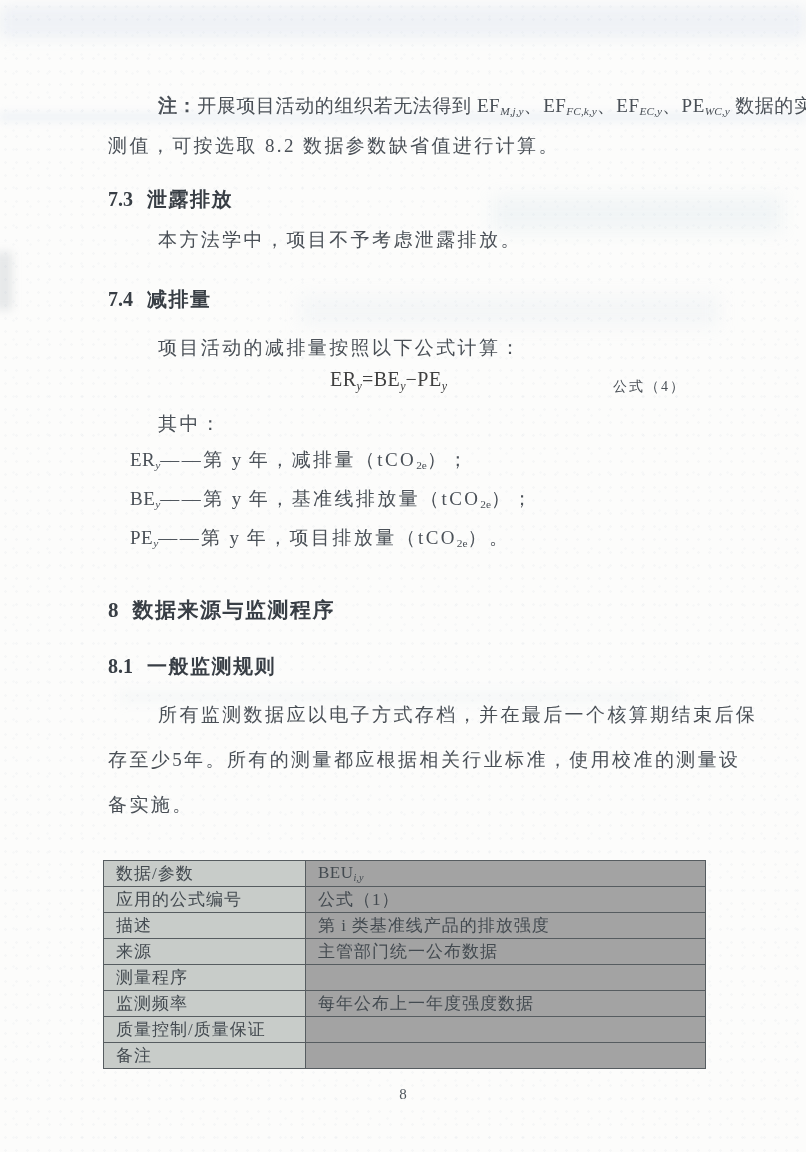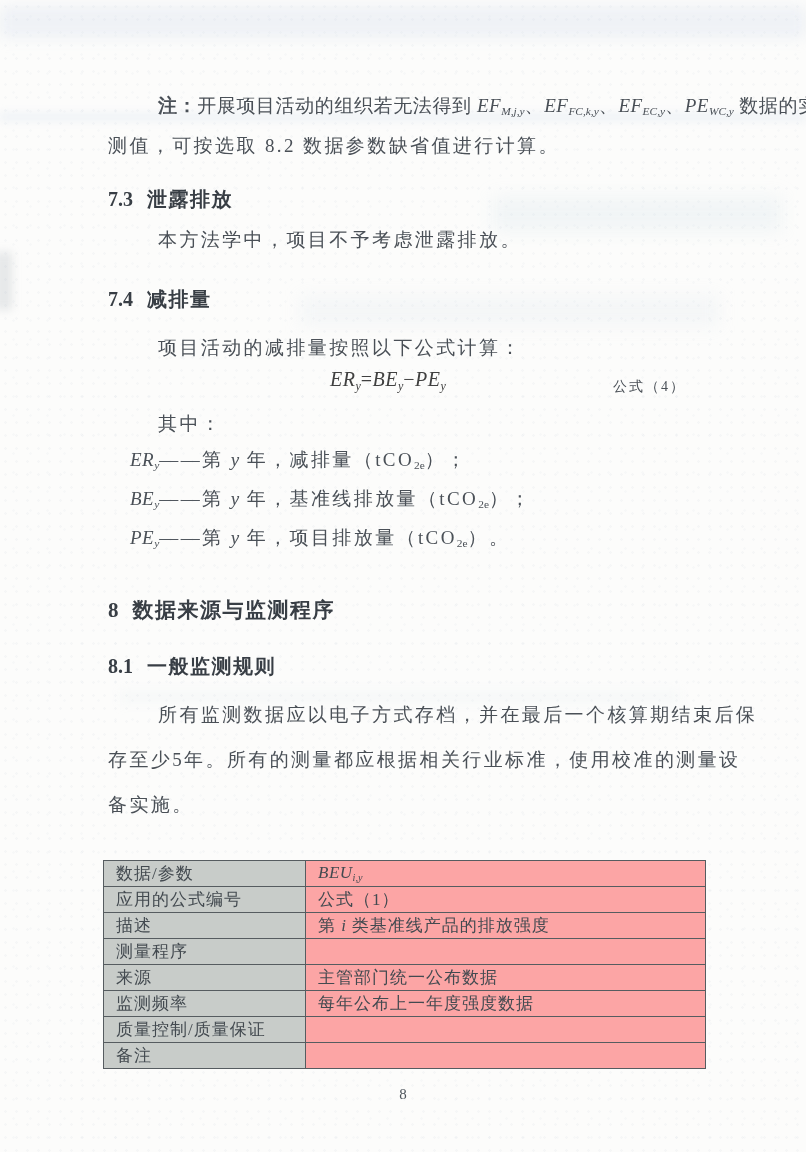--- a/index.html
+++ b/index.html
@@ -37,21 +37,21 @@
   }
   .indent{padding-left:50px;}
   .def-indent{padding-left:22px;}
   .heading{
     font-weight:bold;font-size:20px;letter-spacing:1.5px;
     color:#383e45;white-space:nowrap;
   }
   .heading .sec-num{display:inline-block;margin-right:14px;letter-spacing:0;margin-top:8px;}
   .heading-lg{font-size:21px;}
   .seg-b{font-weight:bold;}
-  .seg-i{font-style:italic;letter-spacing:0.5px;}
+  .seg-i{letter-spacing:0.5px;}
   .seg-sub{font-size:0.6em;vertical-align:-0.3em;letter-spacing:0;}
   .seg-isub{font-style:italic;font-size:0.6em;vertical-align:-0.3em;letter-spacing:0;}
   .formula-row{position:absolute;left:108px;width:652px;height:38px;}
   .formula{
     position:absolute;left:222px;top:0;
     font-size:20px;letter-spacing:0.5px;color:#404040;
   }
   .formula-label{
     position:absolute;left:505px;top:10px;
     font-size:14px;letter-spacing:2px;color:#4a5057;white-space:nowrap;
@@ -63,21 +63,21 @@
   }
   .param-table td{
     border:1px solid #565c60;
     height:22px;padding:1px 10px 1px 12px;
     font-size:17px;letter-spacing:1px;
     color:#434a50;vertical-align:middle;white-space:nowrap;overflow:hidden;
   }
   .param-table td.lbl{
     width:179px;background:#c8ccc9;
   }
-  .param-table td.val{background:#fca5a5;}
+  .param-table td.val{background:#a3a3a3;}
   .page-number{
     position:absolute;top:1086px;left:0;width:806px;
     text-align:center;font-size:15px;color:#4d545b;letter-spacing:0;
   }
 </style>
 </head>
 <body>
 
 <div class="page">
   <div class="noise"></div>
@@ -130,26 +130,26 @@
       </tr>
       <tr>
         <td class="lbl">应用的公式编号</td>
         <td class="val"><span>公式（1）</span></td>
       </tr>
       <tr>
         <td class="lbl">描述</td>
         <td class="val"><span>第 </span><span class="seg-i">i</span><span> 类基准线产品的排放强度</span></td>
       </tr>
       <tr>
+        <td class="lbl">来源</td>
+        <td class="val"><span>主管部门统一公布数据</span></td>
+      </tr>
+      <tr>
         <td class="lbl">测量程序</td>
         <td class="val"></td>
-      </tr>
-      <tr>
-        <td class="lbl">来源</td>
-        <td class="val"><span>主管部门统一公布数据</span></td>
       </tr>
       <tr>
         <td class="lbl">监测频率</td>
         <td class="val"><span>每年公布上一年度强度数据</span></td>
       </tr>
       <tr>
         <td class="lbl">质量控制/质量保证</td>
         <td class="val"></td>
       </tr>
       <tr>

